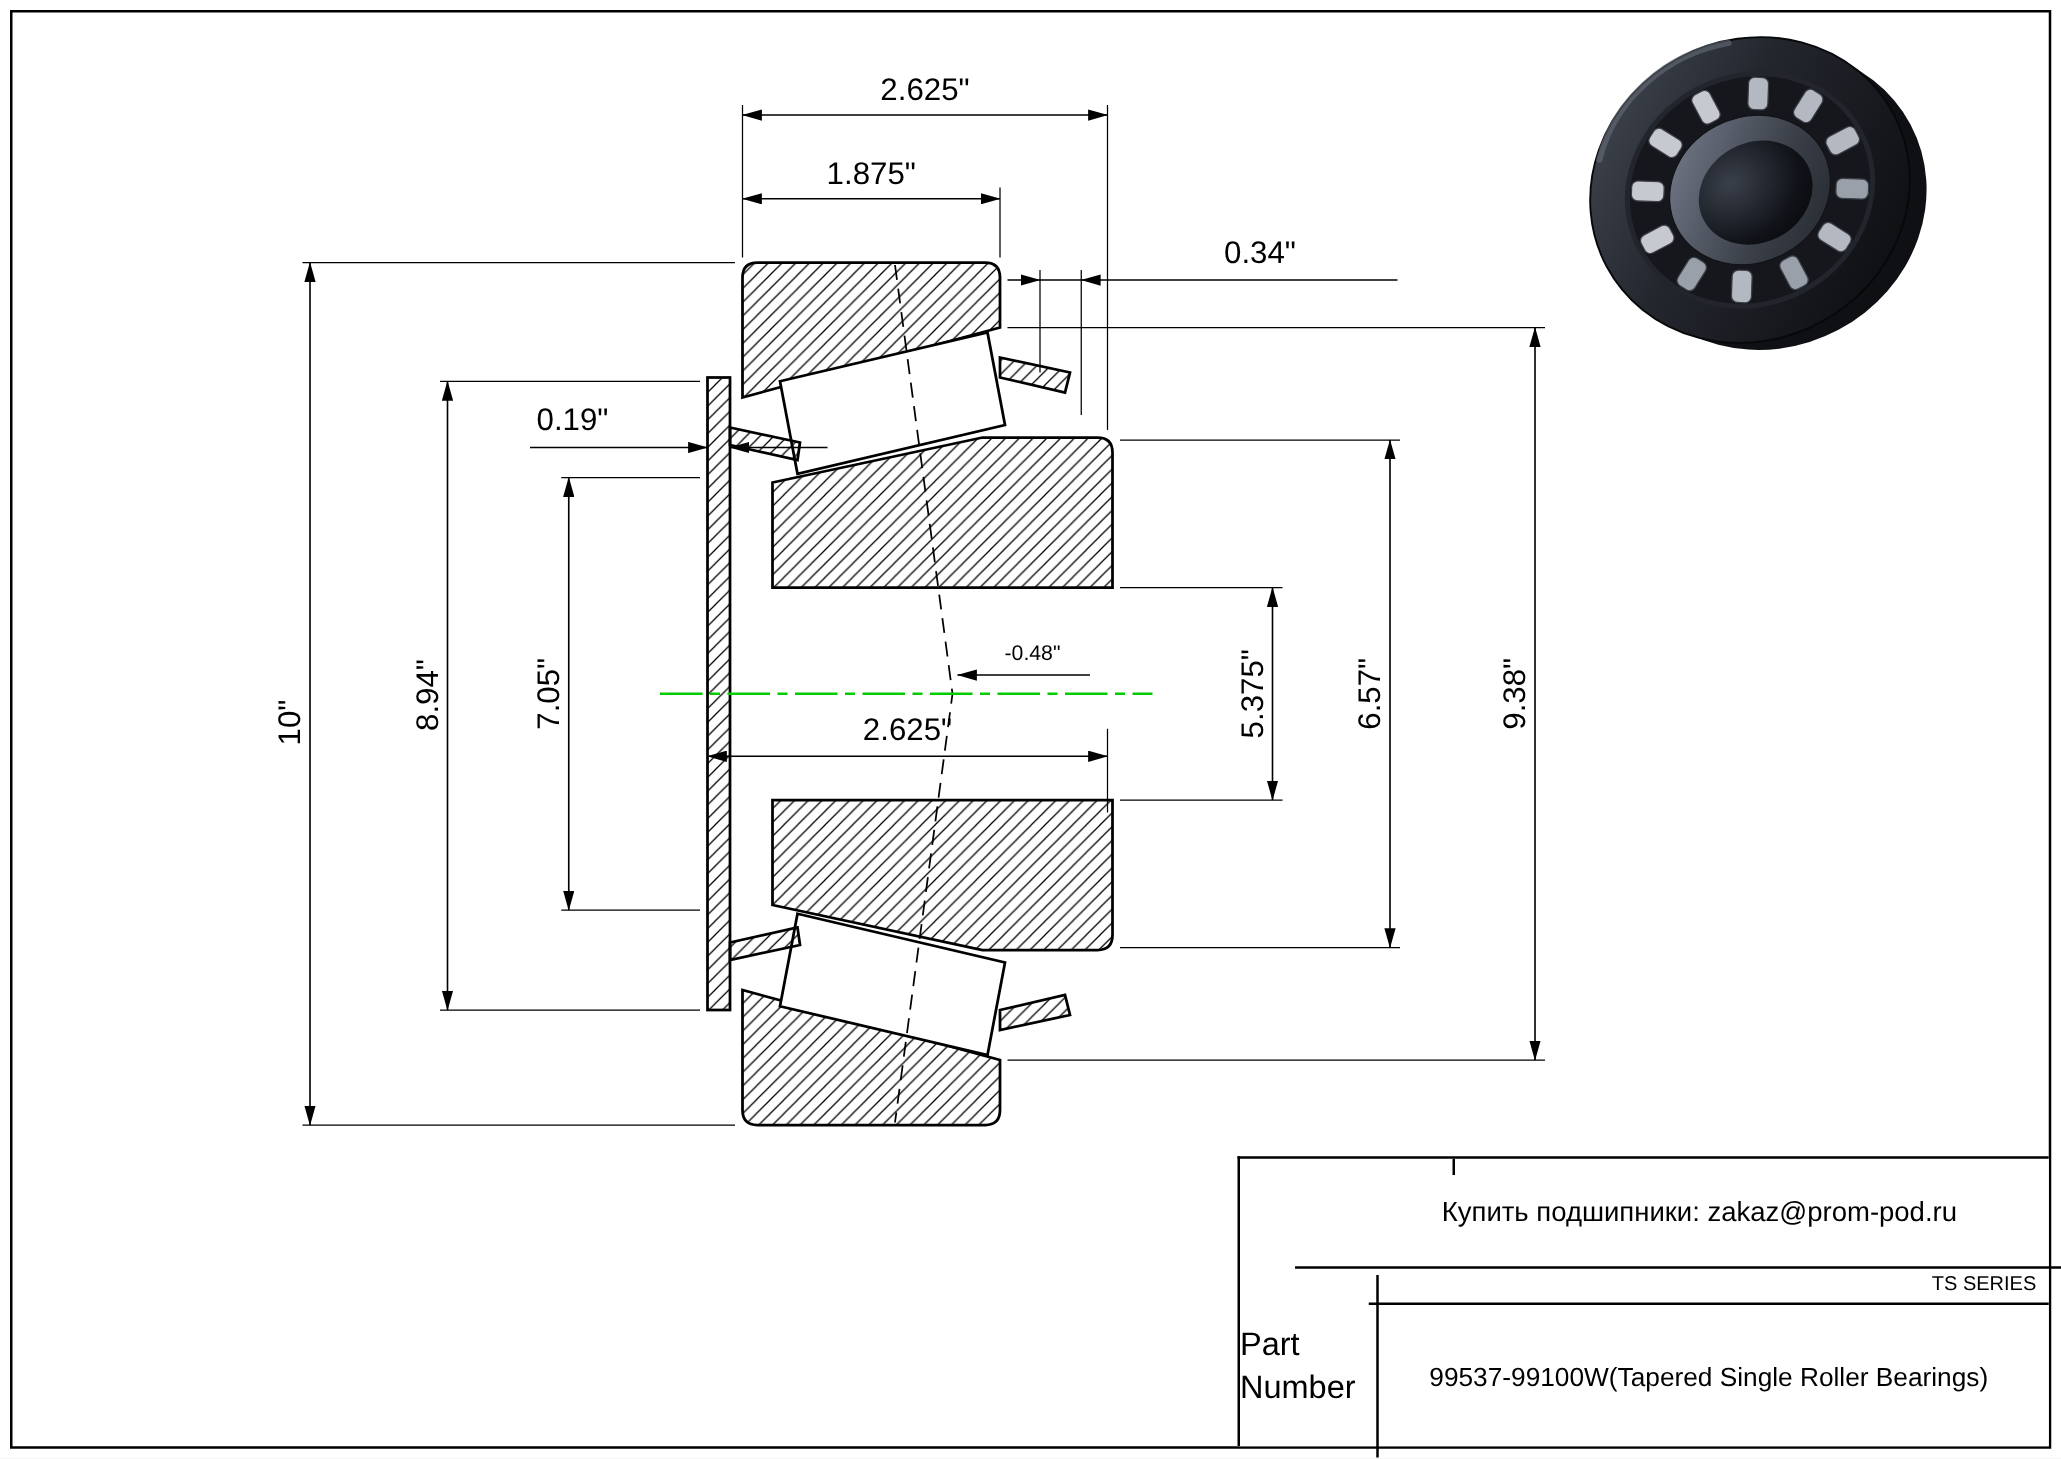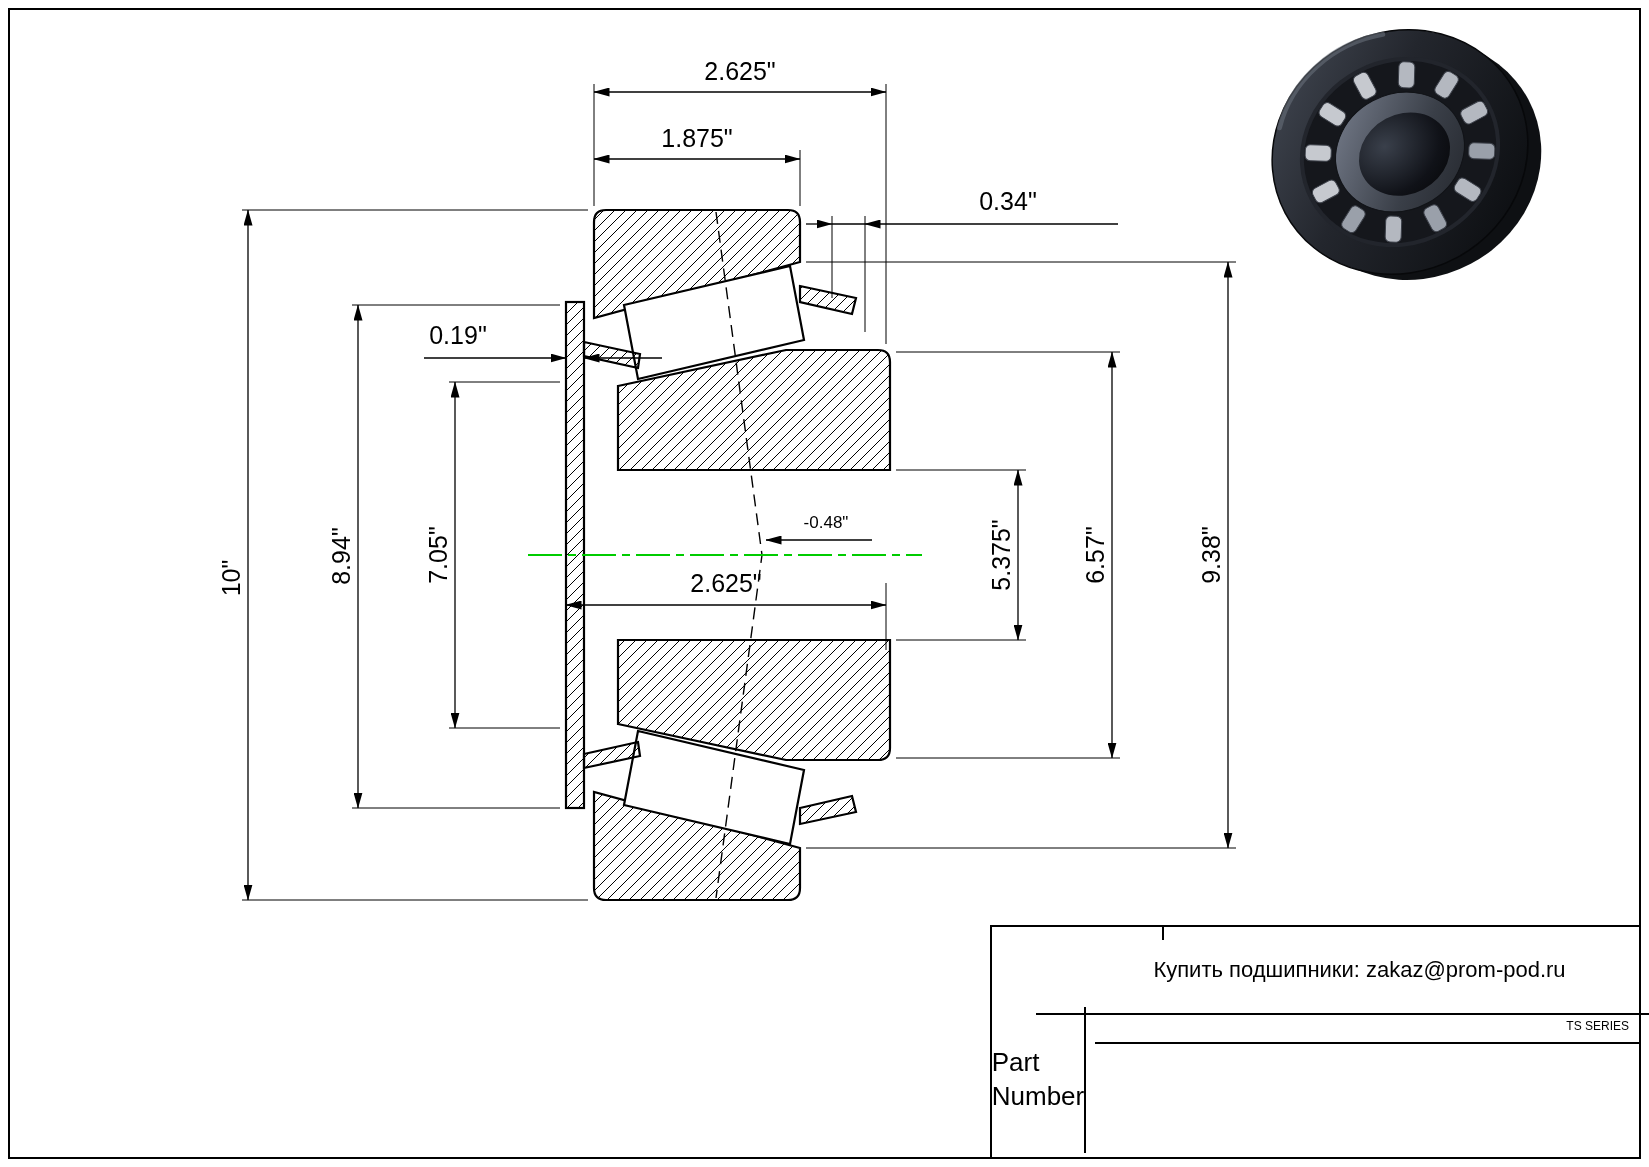--- a/index.html
+++ b/index.html
@@ -27,25 +27,25 @@
     border-top:2px solid #000; border-left:2px solid #000; background:#fff;
   }
   .tb-contact {
     position:absolute; left:0; top:0; width:100%; height:88px;
     border-bottom:2px solid #000; box-sizing:border-box;
     display:flex; align-items:center; justify-content:center;
     font-size:22px; color:#000;margin-left:44px;
   }
   .tb-tick { position:absolute; left:170px; top:0; height:13px; border-left:2px solid #000; }
   .tb-series {
-    position:absolute; right:10px; top:92px; font-size:12px; color:#000;
+    position:absolute; right:10px; top:92px; font-size:16px; color:#000;
   }
   .tb-hline2 { position:absolute; left:103px; right:0; top:115px; border-top:2px solid #000; }
   .tb-part-label {
-    position:absolute; left:0; top:80px; width:94px; height:146px;
+    position:absolute; left:0; top:93px; width:111px; height:146px;
     border-right:2px solid #000; box-sizing:border-box;
     display:flex; align-items:center; justify-content:center; text-align:left;
     font-size:26px; line-height:1.3; color:#000;
   }
   .tb-part-value {
     position:absolute; left:103px; right:0; top:117px; height:117px;
     display:flex; align-items:center; justify-content:center;
     font-size:21px; color:#000;
   }
 </style>
@@ -216,14 +216,15 @@
   </svg>
 
   <div class="title-block">
     <div class="tb-tick"></div>
     <div class="tb-contact">
       <span>Купить подшипники: zakaz@prom-pod.ru</span>
     </div>
     <div class="tb-series">TS SERIES</div>
     <div class="tb-hline2"></div>
     <div class="tb-part-label">Part Number</div>
+    <div class="tb-part-value">99537-99100W(Tapered Single Roller Bearings)</div>
   </div>
 </div>
 
 </body></html>

